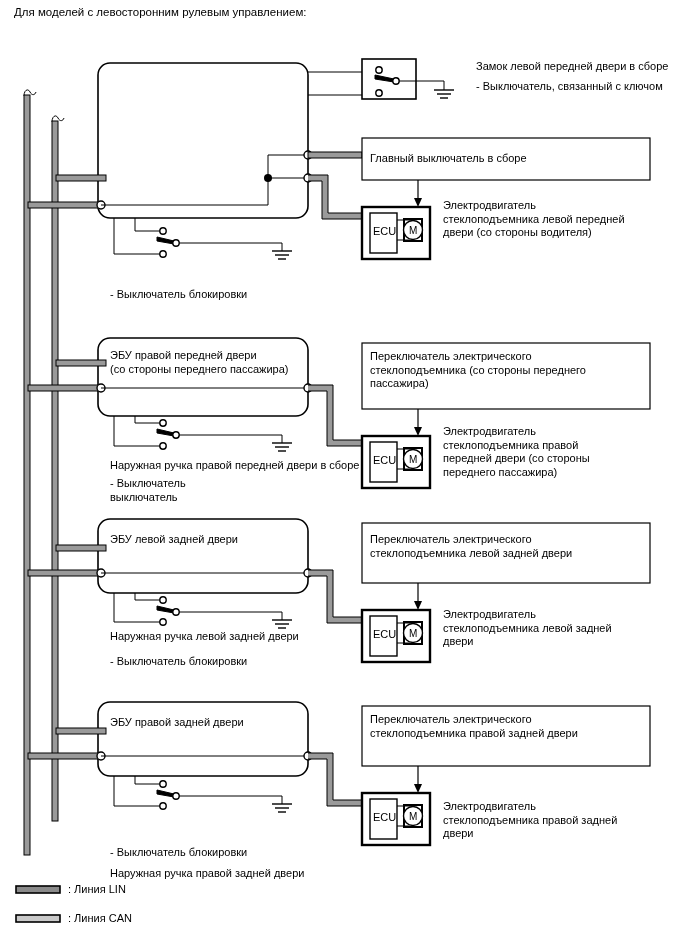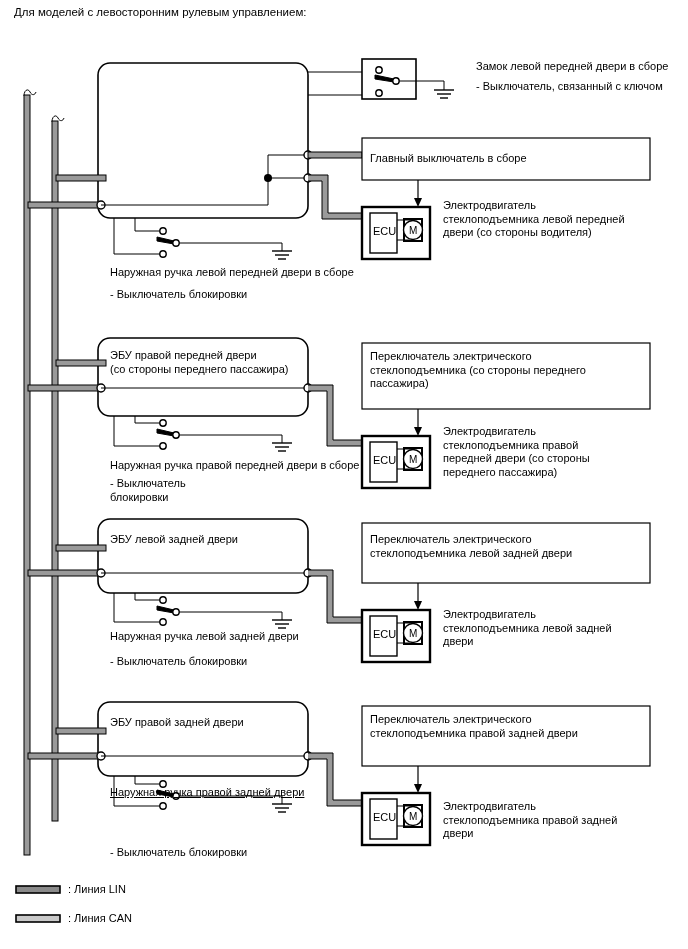--- a/index.html
+++ b/index.html
@@ -254,56 +254,55 @@
   </svg>
 
   <div class="txt" style="left:476px;top:60px;">Замок левой передней двери в сборе</div>
   <div class="txt" style="left:476px;top:80px;">- Выключатель, связанный с ключом</div>
   <div class="txt" style="left:370px;top:152px;text-align:center;">Главный выключатель в сборе</div>
   <div class="txt" style="left:443px;top:199px;">Электродвигатель
 стеклоподъемника левой передней
 двери (со стороны водителя)</div>
   <div class="txt" style="left:373px;top:225px;font-size:11px;">ECU</div>
   <div class="txt" style="left:409px;top:224px;font-size:10px;">M</div>
-  <div class="txt" style="left:110px;top:266px;">Наружная ручка левой передней двери в сборе</div>
   <div class="txt" style="left:110px;top:288px;">- Выключатель блокировки</div>
 
   <div class="txt" style="left:110px;top:349px;">ЭБУ правой передней двери
 (со стороны переднего пассажира)</div>
   <div class="txt" style="left:370px;top:350px;">Переключатель электрического
 стеклоподъемника (со стороны переднего
 пассажира)</div>
   <div class="txt" style="left:443px;top:425px;">Электродвигатель
 стеклоподъемника правой
 передней двери (со стороны
 переднего пассажира)</div>
   <div class="txt" style="left:373px;top:454px;font-size:11px;">ECU</div>
   <div class="txt" style="left:409px;top:453px;font-size:10px;">M</div>
   <div class="txt" style="left:110px;top:459px;">Наружная ручка правой передней двери в сборе</div>
   <div class="txt" style="left:110px;top:477px;">- Выключатель
-блокировки</div>
+выключатель</div>
 
   <div class="txt" style="left:110px;top:533px;">ЭБУ левой задней двери</div>
   <div class="txt" style="left:370px;top:533px;">Переключатель электрического
 стеклоподъемника левой задней двери</div>
   <div class="txt" style="left:443px;top:608px;">Электродвигатель
 стеклоподъемника левой задней
 двери</div>
   <div class="txt" style="left:373px;top:628px;font-size:11px;">ECU</div>
   <div class="txt" style="left:409px;top:627px;font-size:10px;">M</div>
   <div class="txt" style="left:110px;top:630px;">Наружная ручка левой задней двери</div>
   <div class="txt" style="left:110px;top:655px;">- Выключатель блокировки</div>
 
   <div class="txt" style="left:110px;top:716px;">ЭБУ правой задней двери</div>
   <div class="txt" style="left:370px;top:713px;">Переключатель электрического
 стеклоподъемника правой задней двери</div>
   <div class="txt" style="left:443px;top:800px;">Электродвигатель
 стеклоподъемника правой задней
 двери</div>
   <div class="txt" style="left:373px;top:811px;font-size:11px;">ECU</div>
   <div class="txt" style="left:409px;top:810px;font-size:10px;">M</div>
-  <div class="txt" style="left:110px;top:786px;text-decoration:underline;">Наружная ручка правой задней двери</div>
+  <div class="txt" style="left:110px;top:867px;">Наружная ручка правой задней двери</div>
   <div class="txt" style="left:110px;top:846px;">- Выключатель блокировки</div>
 
   <div class="txt" style="left:68px;top:883px;">: Линия LIN</div>
   <div class="txt" style="left:68px;top:912px;">: Линия CAN</div>
 
 </div>
 
 </body></html>

